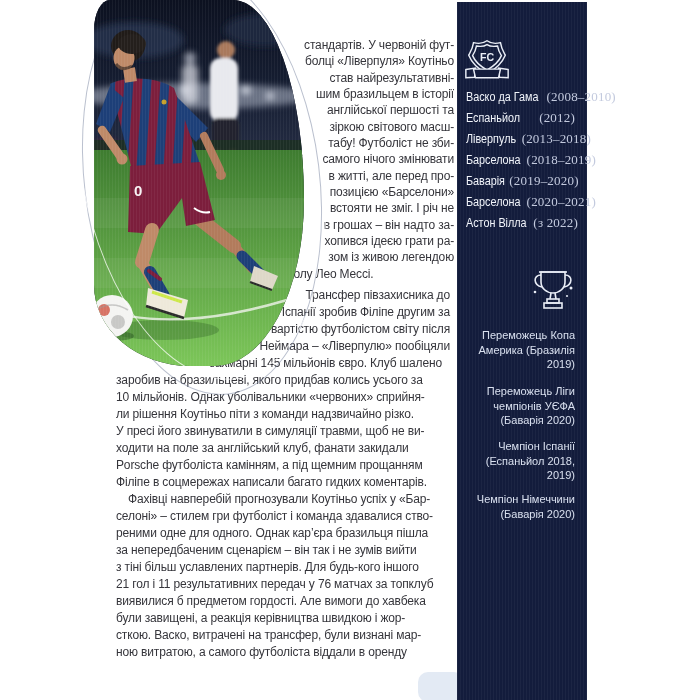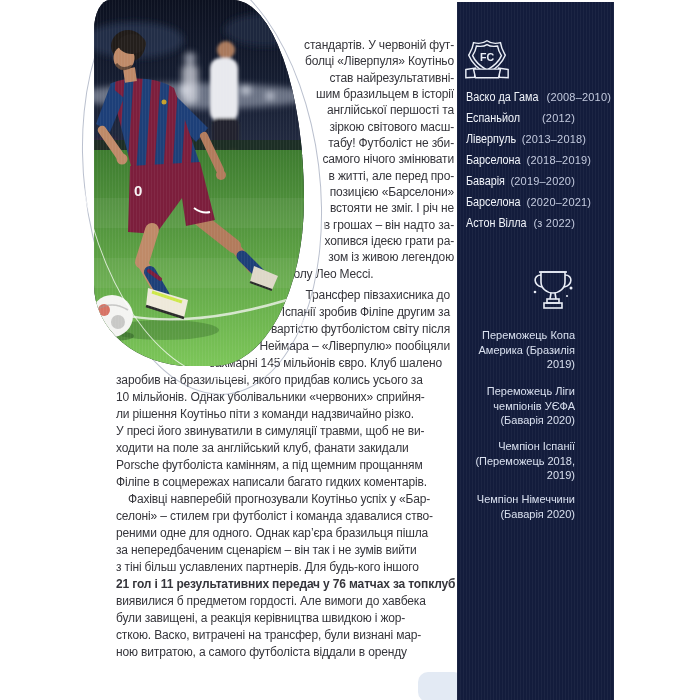--- a/index.html
+++ b/index.html
@@ -14,26 +14,26 @@
   .photo{position:absolute;left:94px;top:0;width:210px;height:366px;z-index:2;
          border-radius:16px 71px 89px 96px / 30px 200px 166px 81px;overflow:hidden;background:#0c1120;}
   .photo::after{content:"";position:absolute;inset:0;
          background:repeating-linear-gradient(90deg,rgba(255,255,255,.05) 0 1px,rgba(0,0,0,0) 1px 3px);}
 
   
   .line{position:absolute;white-space:nowrap;font-size:12px;line-height:15px;
         letter-spacing:-0.15px;color:#35353b;}
 
   
-  .sidebar{position:absolute;left:457px;top:2px;width:157px;height:698px;background:#131c3c;
+  .sidebar{position:absolute;left:457px;top:2px;width:130px;height:698px;background:#131c3c;
            background-image:repeating-linear-gradient(90deg,rgba(255,255,255,.04) 0 1px,rgba(0,0,0,0) 1px 3px);}
   .clubs{position:absolute;left:9px;top:84px;width:109px;}
   .club-row{display:flex;justify-content:space-between;align-items:center;height:21px;}
   .club-name{font-size:12px;color:#f2f5fb;transform:scaleX(.9);transform-origin:left center;white-space:nowrap;}
-  .club-years{font-size:11px;color:#c3cade;letter-spacing:.2px;white-space:nowrap;}
+  .club-years{font-size:13px;color:#c3cade;letter-spacing:.2px;white-space:nowrap;font-family:Liberation Serif, serif;}
   .ach{position:absolute;left:9px;width:109px;text-align:right;}
   .ach-line{font-size:11px;line-height:14.5px;color:#d9e0ef;}
 
   .watermark-blob{position:absolute;left:418px;top:672px;width:46px;height:30px;
                   background:#e3eaf4;border-radius:10px;z-index:0;}
 </style>
 </head>
 <body>
 
 <div id="page">
@@ -175,21 +175,21 @@
       <div class="line" style="top: 407px; left: 116px;">ли рішення Коутіньо піти з команди надзвичайно різко.</div>
       <div class="line" style="top: 424px; left: 116px;">У пресі його звинуватили в симуляції травми, щоб не ви-</div>
       <div class="line" style="top: 441px; left: 116px;">ходити на поле за англійський клуб, фанати закидали</div>
       <div class="line" style="top: 458px; left: 116px;">Porsche футболіста камінням, а під щемним прощанням</div>
       <div class="line" style="top: 475px; left: 116px;">Філіпе в соцмережах написали багато гидких коментарів.</div>
       <div class="line" style="top: 492px; left: 128px;">Фахівці навперебій прогнозували Коутіньо успіх у «Бар-</div>
       <div class="line" style="top: 509px; left: 116px;">селоні» – стилем гри футболіст і команда здавалися ство-</div>
       <div class="line" style="top: 526px; left: 116px;">реними одне для одного. Однак кар’єра бразильця пішла</div>
       <div class="line" style="top: 543px; left: 116px;">за непередбаченим сценарієм – він так і не зумів вийти</div>
       <div class="line" style="top: 560px; left: 116px;">з тіні більш уславлених партнерів. Для будь-кого іншого</div>
-      <div class="line" style="top: 577px; left: 116px; font-weight: bold;">21 гол і 11 результативних передач у 76 матчах за топклуб</div>
+      <div class="line" style="top: 577px; left: 116px;">21 гол і 11 результативних передач у 76 матчах за топклуб</div>
       <div class="line" style="top: 594px; left: 116px;">виявилися б предметом гордості. Але вимоги до хавбека</div>
       <div class="line" style="top: 611px; left: 116px;">були завищені, а реакція керівництва швидкою і жор-</div>
       <div class="line" style="top: 628px; left: 116px;">сткою. Васко, витрачені на трансфер, були визнані мар-</div>
       <div class="line" style="top: 645px; left: 116px;">ною витратою, а самого футболіста віддали в оренду</div>
     </div>
 
   <div class="watermark-blob"></div>
 
   <div class="sidebar">
 
@@ -256,21 +256,21 @@
           <div class="ach-line">Америка (Бразилія</div>
           <div class="ach-line">2019)</div>
         </div>
         <div class="ach" style="top: 382px;">
           <div class="ach-line">Переможець Ліги</div>
           <div class="ach-line">чемпіонів УЄФА</div>
           <div class="ach-line">(Баварія 2020)</div>
         </div>
         <div class="ach" style="top: 437px;">
           <div class="ach-line">Чемпіон Іспанії</div>
-          <div class="ach-line">(Переможець 2018,</div>
+          <div class="ach-line">(Еспаньйол 2018,</div>
           <div class="ach-line">2019)</div>
         </div>
         <div class="ach" style="top: 490px;">
           <div class="ach-line">Чемпіон Німеччини</div>
           <div class="ach-line">(Баварія 2020)</div>
         </div>
       </div>
   </div>
 </div>
 

